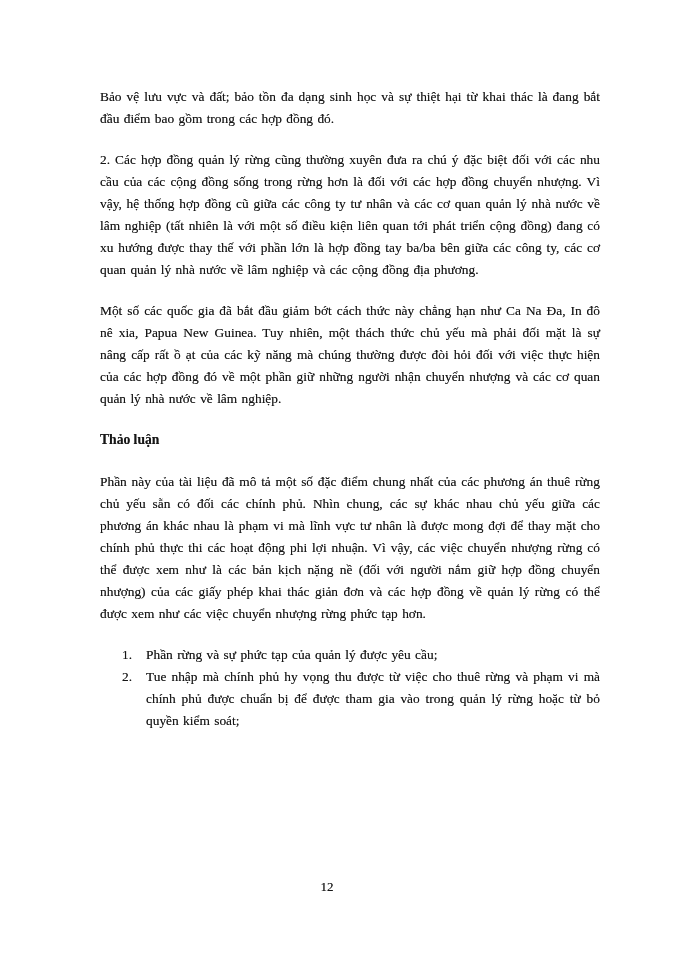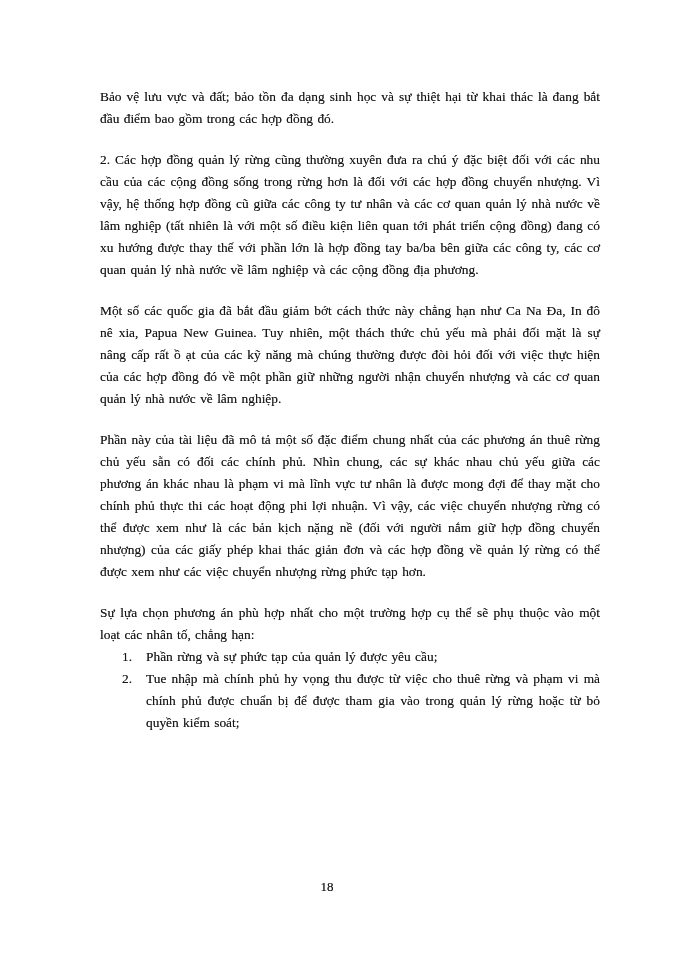--- a/index.html
+++ b/index.html
@@ -72,32 +72,32 @@
 <div class="page">
   <div class="content">
 
     <p class="para">Bảo vệ lưu vực và đất; bảo tồn đa dạng sinh học và sự thiệt hại từ khai thác là đang bắt đầu điểm bao gồm trong các hợp đồng đó.</p>
 
     <p class="para">2. Các hợp đồng quản lý rừng cũng thường xuyên đưa ra chú ý đặc biệt đối với các nhu cầu của các cộng đồng sống trong rừng hơn là đối với các hợp đồng chuyển nhượng. Vì vậy, hệ thống hợp đồng cũ giữa các công ty tư nhân và các cơ quan quản lý nhà nước về lâm nghiệp (tất nhiên là với một số điều kiện liên quan tới phát triển cộng đồng) đang có xu hướng được thay thế với phần lớn là hợp đồng tay ba/ba bên giữa các công ty, các cơ quan quản lý nhà nước về lâm nghiệp và các cộng đồng địa phương.</p>
 
 
     <p class="para">Một số các quốc gia đã bắt đầu giảm bớt cách thức này chẳng hạn như Ca Na Đa, In đô nê xia, Papua New Guinea. Tuy nhiên, một thách thức chủ yếu mà phải đối mặt là sự nâng cấp rất ồ ạt của các kỹ năng mà chúng thường được đòi hỏi đối với việc thực hiện của các hợp đồng đó về một phần giữ những người nhận chuyển nhượng và các cơ quan quản lý nhà nước về lâm nghiệp.</p>
 
+    <h2 class="section-heading">Thảo luận</h2>
 
     <p class="para">Phần này của tài liệu đã mô tả một số đặc điểm chung nhất của các phương án thuê rừng chủ yếu sẵn có đối các chính phủ. Nhìn chung, các sự khác nhau chủ yếu giữa các phương án khác nhau là phạm vi mà lĩnh vực tư nhân là được mong đợi để thay mặt cho chính phủ thực thi các hoạt động phi lợi nhuận. Vì vậy, các việc chuyển nhượng rừng có thể được xem như là các bản kịch nặng nề (đối với người nắm giữ hợp đồng chuyển nhượng) của các giấy phép khai thác giản đơn và các hợp đồng về quản lý rừng có thể được xem như các việc chuyển nhượng rừng phức tạp hơn.</p>
 
-    <p class="para no-gap">Sự lựa chọn phương án phù hợp nhất cho một trường hợp cụ thể sẽ phụ thuộc vào một loạt các nhân tố, chẳng hạn:</p>
 
     <div class="num-list">
       <div class="num-list-item">
         <span class="li-num">1.</span>
         <span class="li-text">Phần rừng và sự phức tạp của quản lý được yêu cầu;</span>
       </div>
       <div class="num-list-item">
         <span class="li-num">2.</span>
         <span class="li-text">Tue nhập mà chính phủ hy vọng thu được từ việc cho thuê rừng và phạm vi mà chính phủ được chuẩn bị để được tham gia vào trong quản lý rừng hoặc từ bỏ quyền kiểm soát;</span>
       </div>
     </div>
 
   </div>
 
-  <div class="page-number">18</div>
+  <div class="page-number">12</div>
 </div>
 
 </body></html>

